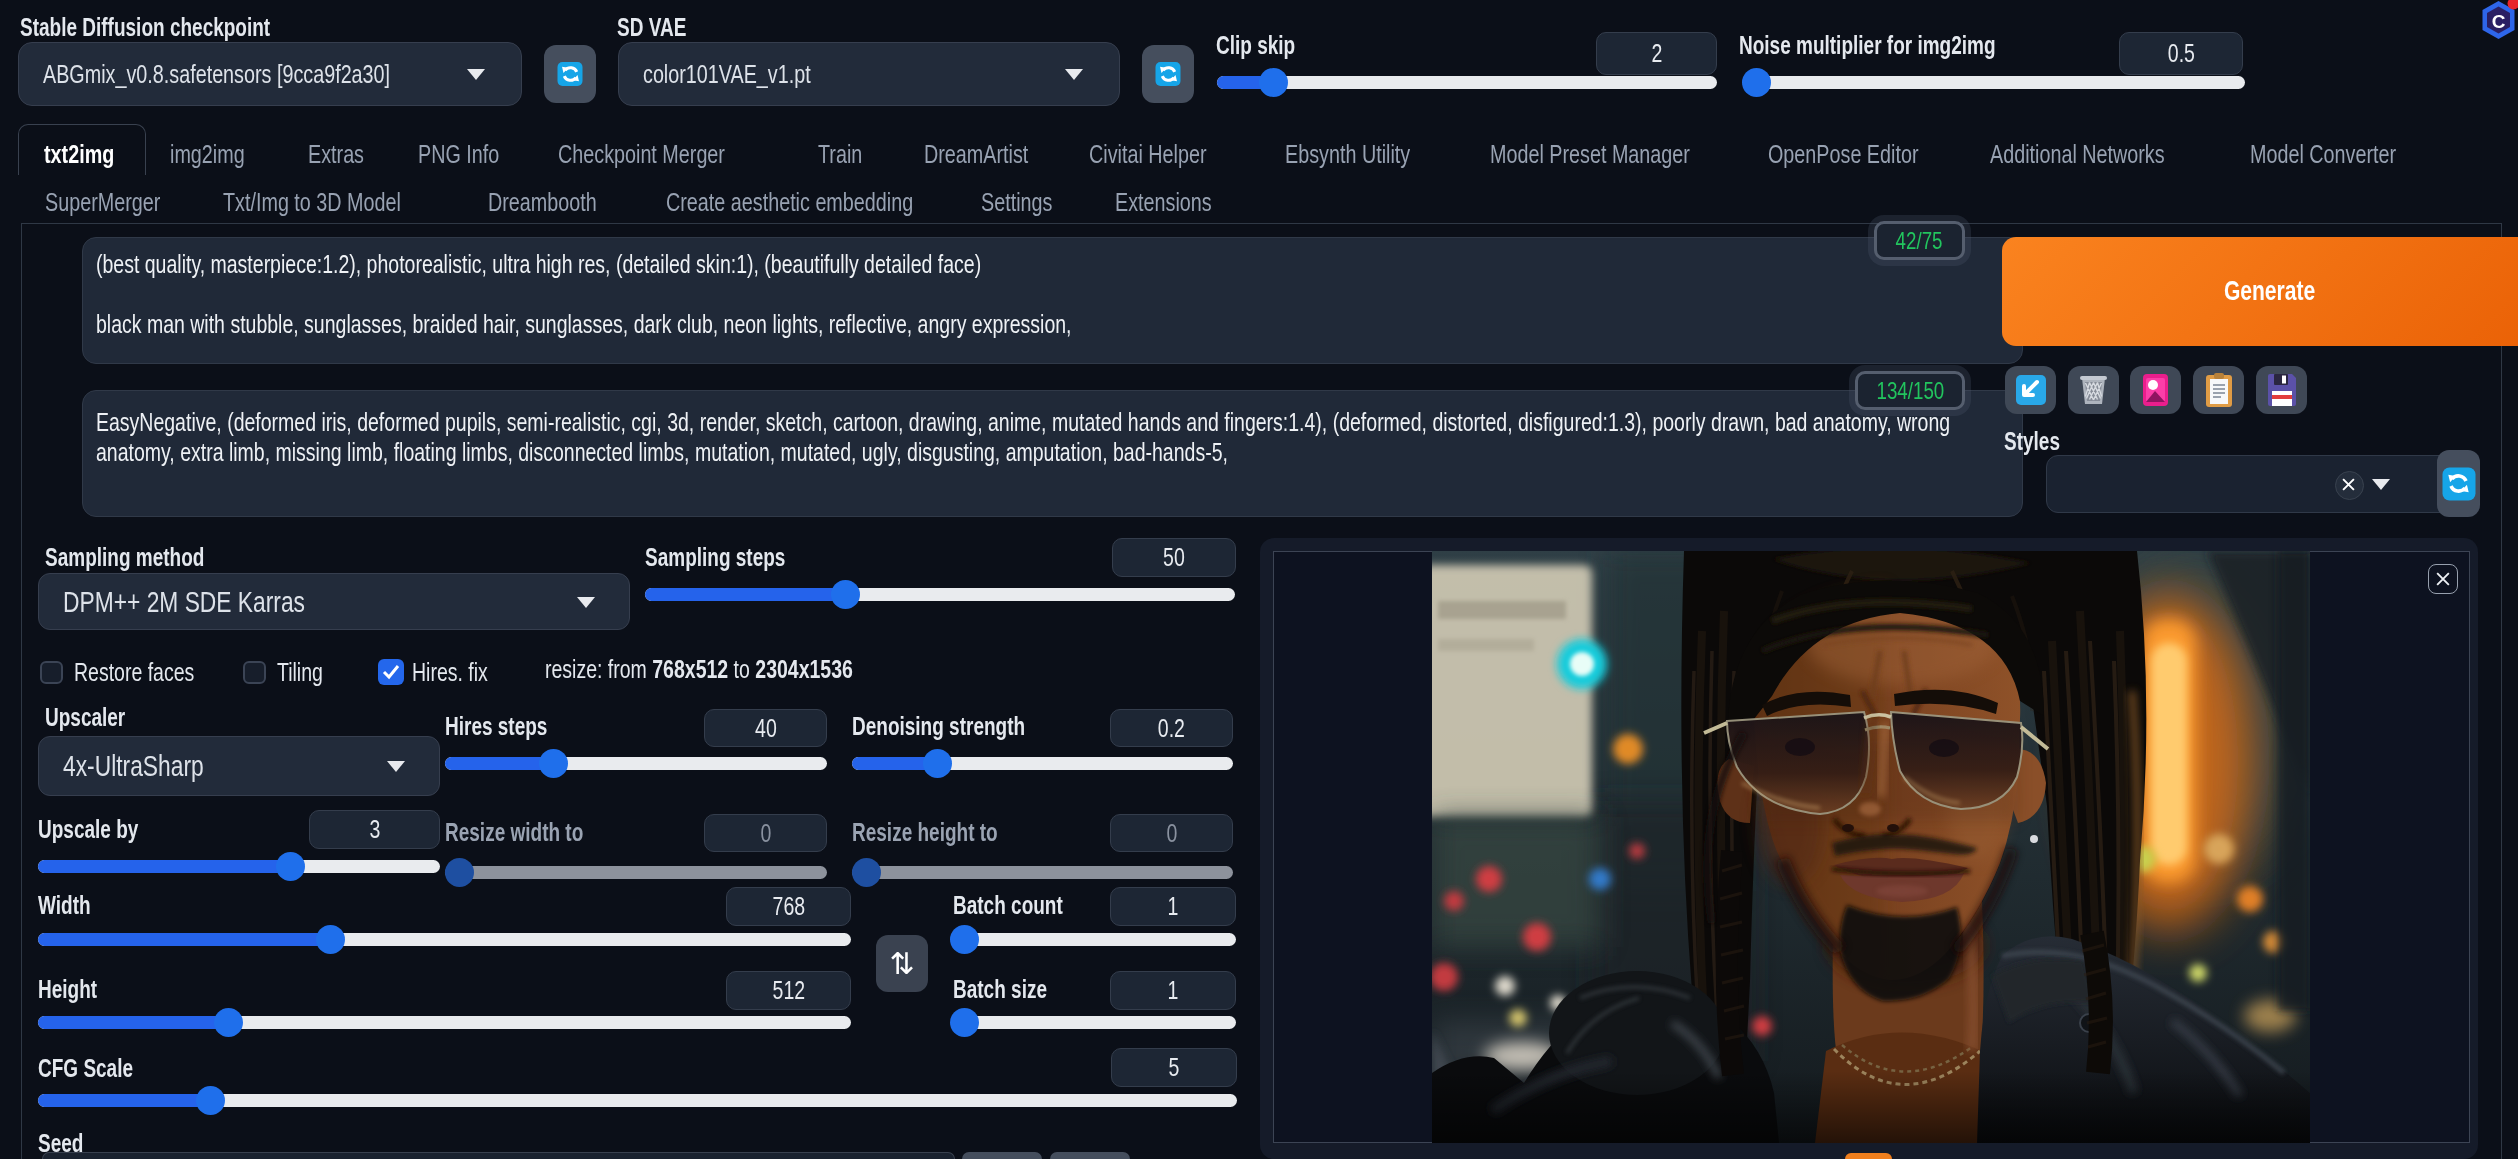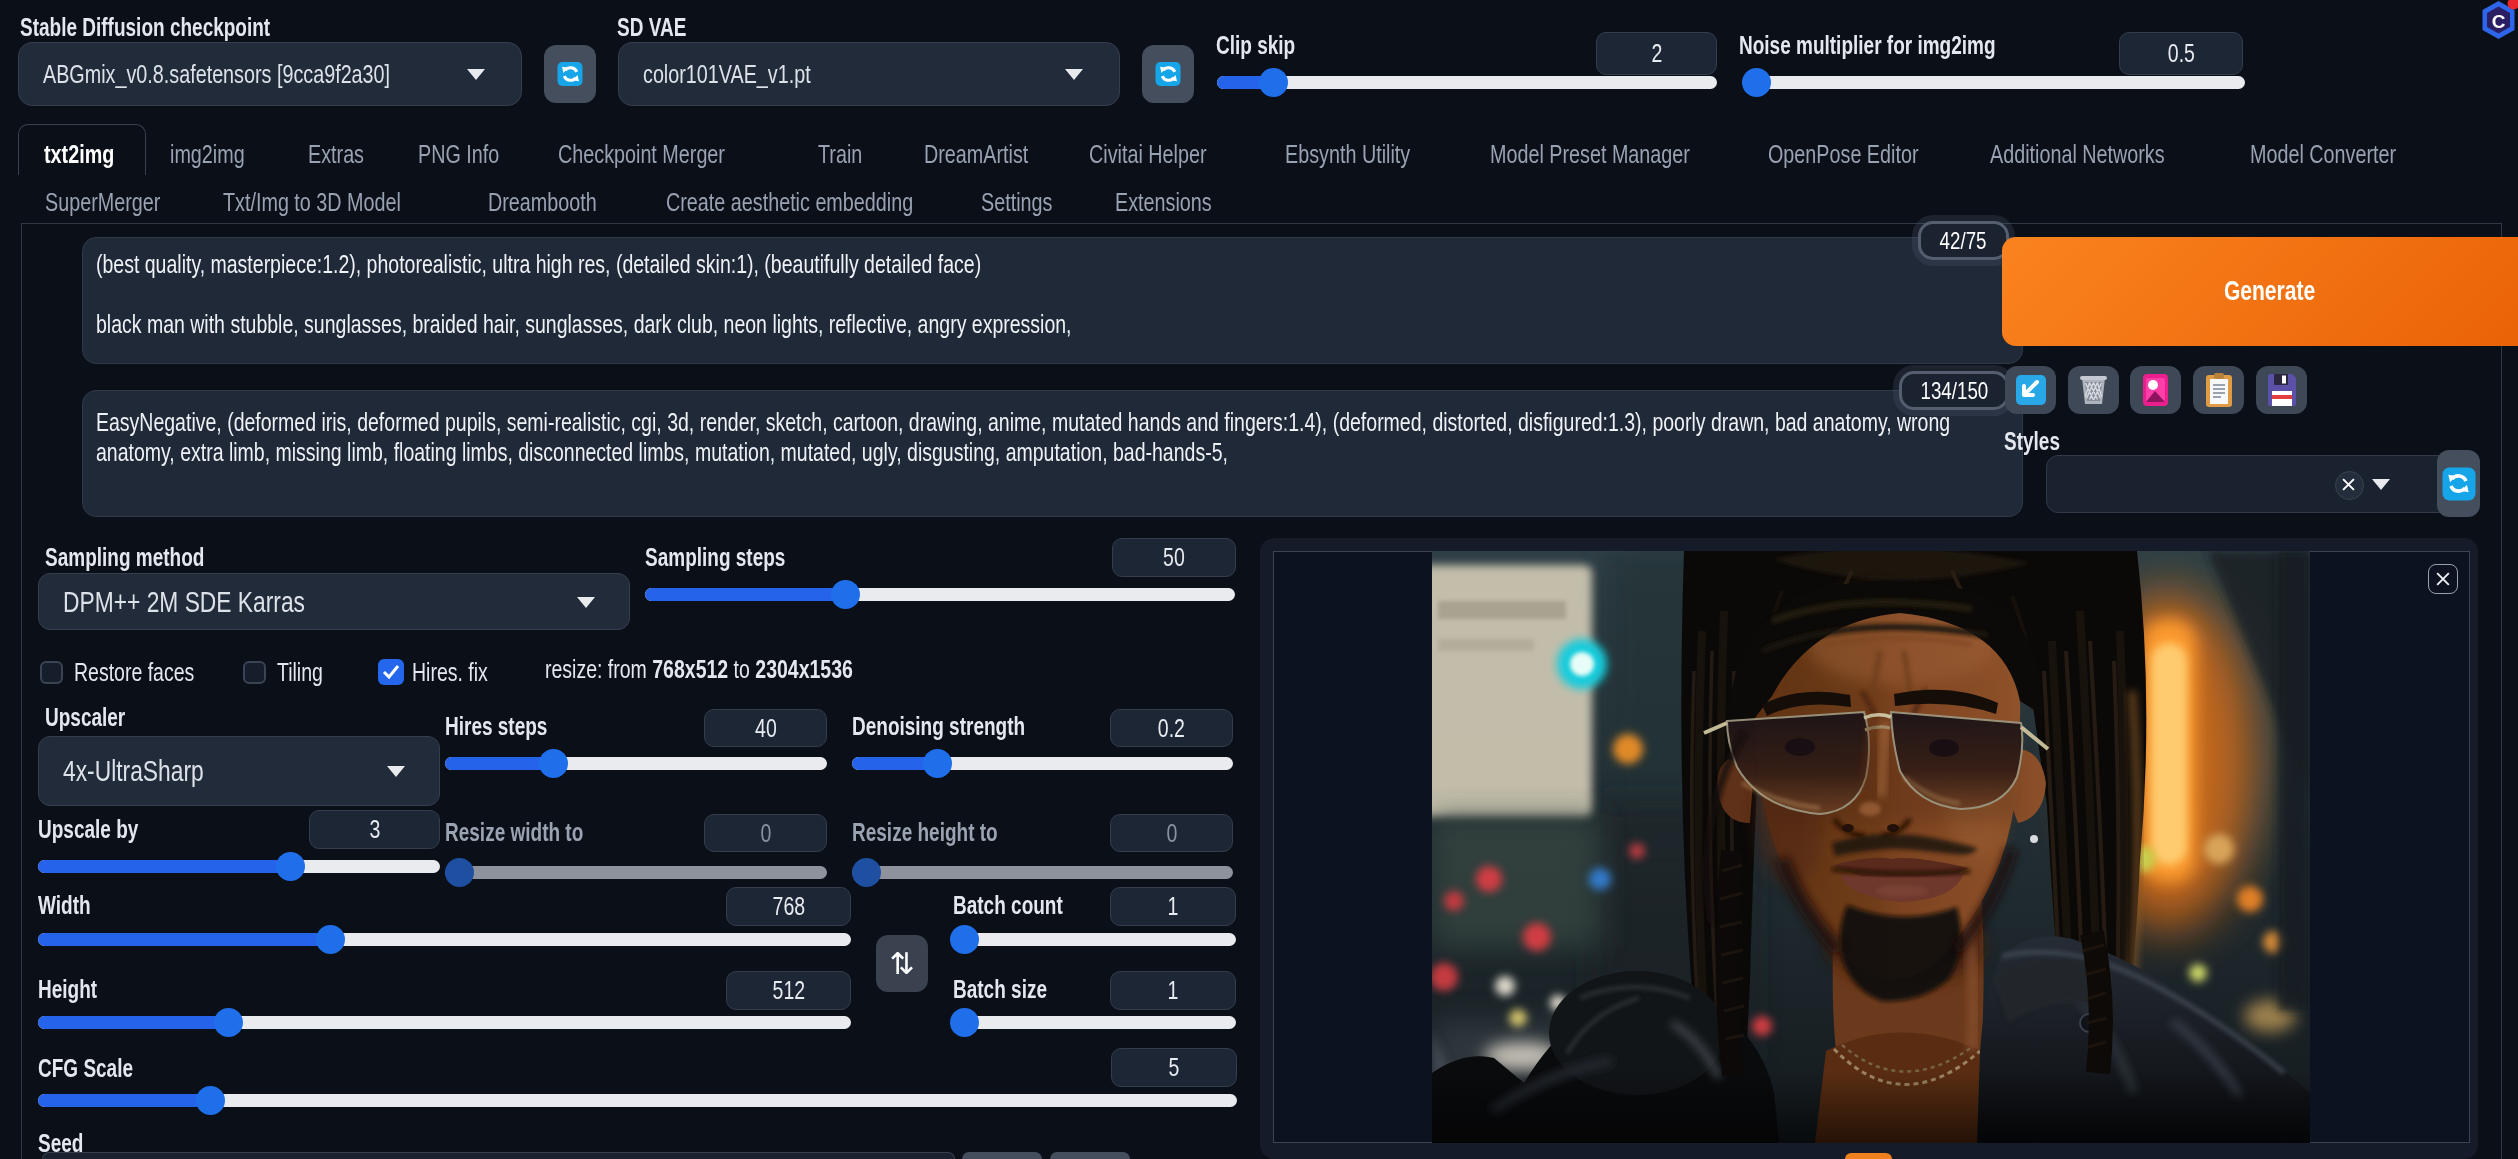--- a/index.html
+++ b/index.html
@@ -14,21 +14,21 @@
   .toolbtn{position:absolute;background:#454e5d;border-radius:12px;}
   .blueicon{position:absolute;left:50%;top:50%;transform:translate(-50%,-50%);width:25px;height:24px;background:#16a5e8;border-radius:5px;}
   .blueicon svg{position:absolute;left:50%;top:50%;transform:translate(-50%,-50%);}
   .numbox{position:absolute;background:#1d2634;border:1px solid #343d4c;border-radius:10px;box-sizing:border-box;color:#e8ebf0;font-size:25px;display:flex;align-items:center;justify-content:center;}
   .numbox span{display:inline-block;transform:scaleX(0.78);}
   .track{position:absolute;height:13px;border-radius:7px;background:#e9ebee;}
   .fill{position:absolute;height:13px;border-radius:7px;background:#2563eb;}
   .knob{position:absolute;width:29px;height:29px;border-radius:50%;background:#1f6feb;}
   .ta{position:absolute;background:#202938;border:1px solid #303948;border-radius:14px;box-sizing:border-box;font-size:25px;color:#eef1f5;line-height:30px;margin-left:42px;}
   .ta .inner{position:absolute;transform:scaleX(0.78);transform-origin:0 0;white-space:nowrap;}
-  .counter{position:absolute;background:#1b2330;border:3px solid #555e6e;border-radius:15px;color:#ffffff;font-size:24px;display:flex;align-items:center;justify-content:center;box-shadow:0 0 0 6px rgba(80,90,110,0.25);margin-left:44px;}
+  .counter{position:absolute;background:#1b2330;border:3px solid #555e6e;border-radius:10px;color:#22c55e;font-size:24px;display:flex;align-items:center;justify-content:center;box-shadow:0 0 0 6px rgba(80,90,110,0.25);}
   .counter span{display:inline-block;transform:scaleX(0.78);}
   .cb{position:absolute;width:23px;height:23px;background:#171e2b;border:2px solid #3b4455;border-radius:6px;box-sizing:border-box;}
   .cblabel{position:absolute;font-size:25px;color:#e4e8ee;white-space:nowrap;transform:scaleX(0.78);transform-origin:0 50%;}
 </style>
 </head>
 <body>
 
 <div class="lbl" style="left:20px;top:13px;">Stable Diffusion checkpoint</div>
 <div class="dd" style="left:18px;top:42px;width:504px;height:64px;">
   <div class="txt">ABGmix_v0.8.safetensors [9cca9f2a30]</div>
@@ -198,21 +198,21 @@
 <div class="cb" style="left:243px;top:661px;"></div>
 <div class="cblabel" style="left:277px;top:658px;">Tiling</div>
 <div class="abs" style="left:378px;top:659px;width:26px;height:26px;background:#2467ec;border-radius:6px;"></div>
 <svg class="abs" style="left:382px;top:664px;" width="18" height="16" viewBox="0 0 18 16">
     <path d="M2 8 L7 13 L16 2" stroke="#fff" stroke-width="3" fill="none"></path>
   </svg>
 <div class="cblabel" style="left:412px;top:658px;">Hires. fix</div>
 <div class="cblabel" style="left:545px;top:655px;">resize: from <b>768x512</b> to <b>2304x1536</b></div>
 
 <div class="lbl" style="left:45px;top:703px;">Upscaler</div>
-<div class="dd" style="left:38px;top:736px;width:402px;height:70px;border-radius:12px;">
+<div class="dd" style="left:38px;top:736px;width:402px;height:60px;border-radius:12px;">
   <div class="txt" style="font-size:30px;">4x-UltraSharp</div>
   <div class="caret" style="right:34px;"></div>
 </div>
 <div class="lbl" style="left:445px;top:712px;">Hires steps</div>
 <div class="numbox" style="left:704px;top:709px;width:123px;height:38px;">
     <span>40</span>
   </div>
 <div class="track" style="left:445px;top:757px;width:382px;"></div>
 <div class="fill" style="left:445px;top:757px;width:108px;"></div>
 <div class="knob" style="left:539px;top:749px;"></div>

